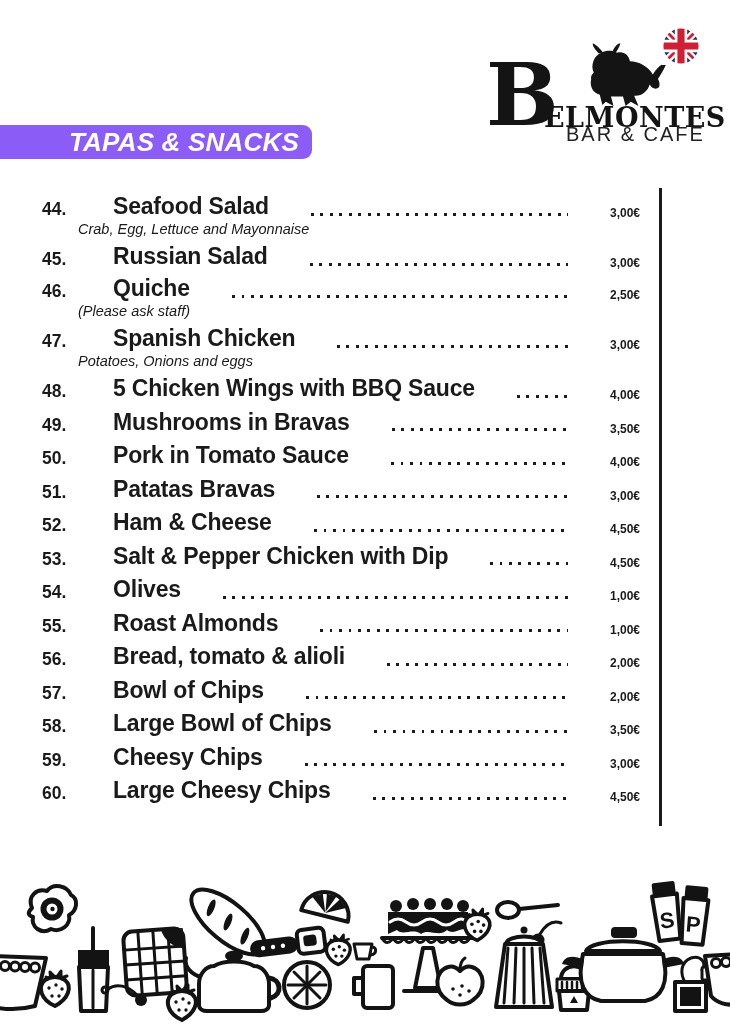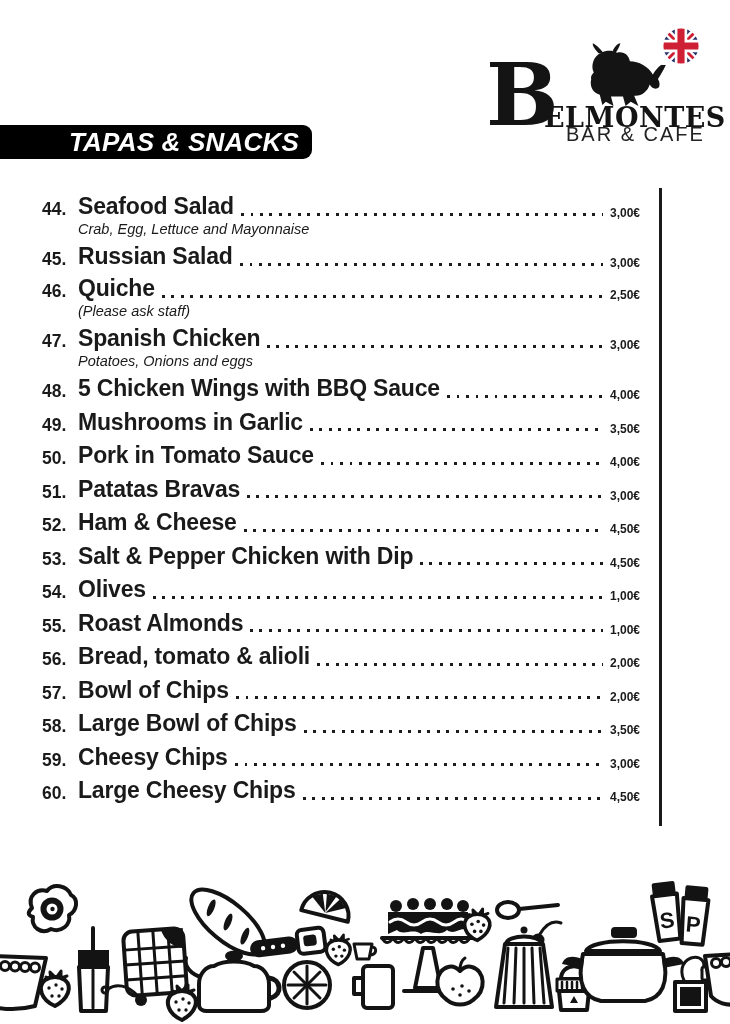--- a/index.html
+++ b/index.html
@@ -4,21 +4,21 @@
 <style>
   html,body{margin:0;padding:0;}
   body{
     width:730px;height:1024px;position:relative;overflow:hidden;
     background:#ffffff;color:#1a1a1a;
     font-family:"Liberation Sans", sans-serif;
   }
   
   .banner{
     position:absolute;top:125px;left:0;width:312px;height:34px;
-    background:#000000;border-radius:0 9px 9px 0;
+    background:#8b5cf6;border-radius:0 9px 9px 0;
     display:flex;align-items:center;justify-content:flex-end;
     padding-right:13px;box-sizing:border-box;
   }
   .banner-title{
     color:#ffffff;font-style:italic;font-weight:700;font-size:26px;
     letter-spacing:0.2px;white-space:nowrap;
   }
   
   .logo{position:absolute;top:20px;left:472px;width:240px;height:134px;}
   .logo-b{
@@ -34,21 +34,21 @@
   .logo-sub{
     position:absolute;left:94px;top:103px;
     font-size:20px;letter-spacing:2px;color:#222;white-space:nowrap;
   }
   .bull{position:absolute;left:108px;top:22px;width:86px;height:66px;}
   .flag{position:absolute;left:190px;top:7px;width:38px;height:38px;}
   
   .menu{position:absolute;top:200px;left:42px;width:598px;}
   .menu-item{margin-bottom:13.5px;}
   .menu-item.has-desc{margin-bottom:12px;}
-  .mi-line{display:flex;align-items:flex-end;height:20px;}
+  .mi-line{display:flex;align-items:flex-end;height:20px;gap:35px;}
   .mi-num{width:36px;flex:0 0 36px;font-weight:700;font-size:17.5px;}
   .mi-name{font-weight:700;font-size:23px;white-space:nowrap;letter-spacing:-0.2px;}
   .mi-leader{
     flex:1;height:2.6px;margin:0 7px 4.5px 7px;align-self:flex-end;
     background:repeating-linear-gradient(90deg,#1c1c1c 0 2.6px,transparent 2.6px 9.5px);
   }
   .mi-price{font-weight:700;font-size:12px;white-space:nowrap;}
   .mi-desc{
     margin-left:36px;margin-top:1px;height:17px;
     font-style:italic;font-size:14.5px;color:#1a1a1a;white-space:nowrap;
@@ -127,21 +127,21 @@
       <div class="mi-line">
         <span class="mi-num">48.</span>
         <span class="mi-name">5 Chicken Wings with BBQ Sauce</span>
         <span class="mi-leader"></span>
         <span class="mi-price">4,00€</span>
       </div>
     </div>
     <div class="menu-item">
       <div class="mi-line">
         <span class="mi-num">49.</span>
-        <span class="mi-name">Mushrooms in Garlic</span>
+        <span class="mi-name">Mushrooms in Bravas</span>
         <span class="mi-leader"></span>
         <span class="mi-price">3,50€</span>
       </div>
     </div>
     <div class="menu-item">
       <div class="mi-line">
         <span class="mi-num">50.</span>
         <span class="mi-name">Pork in Tomato Sauce</span>
         <span class="mi-leader"></span>
         <span class="mi-price">4,00€</span>

